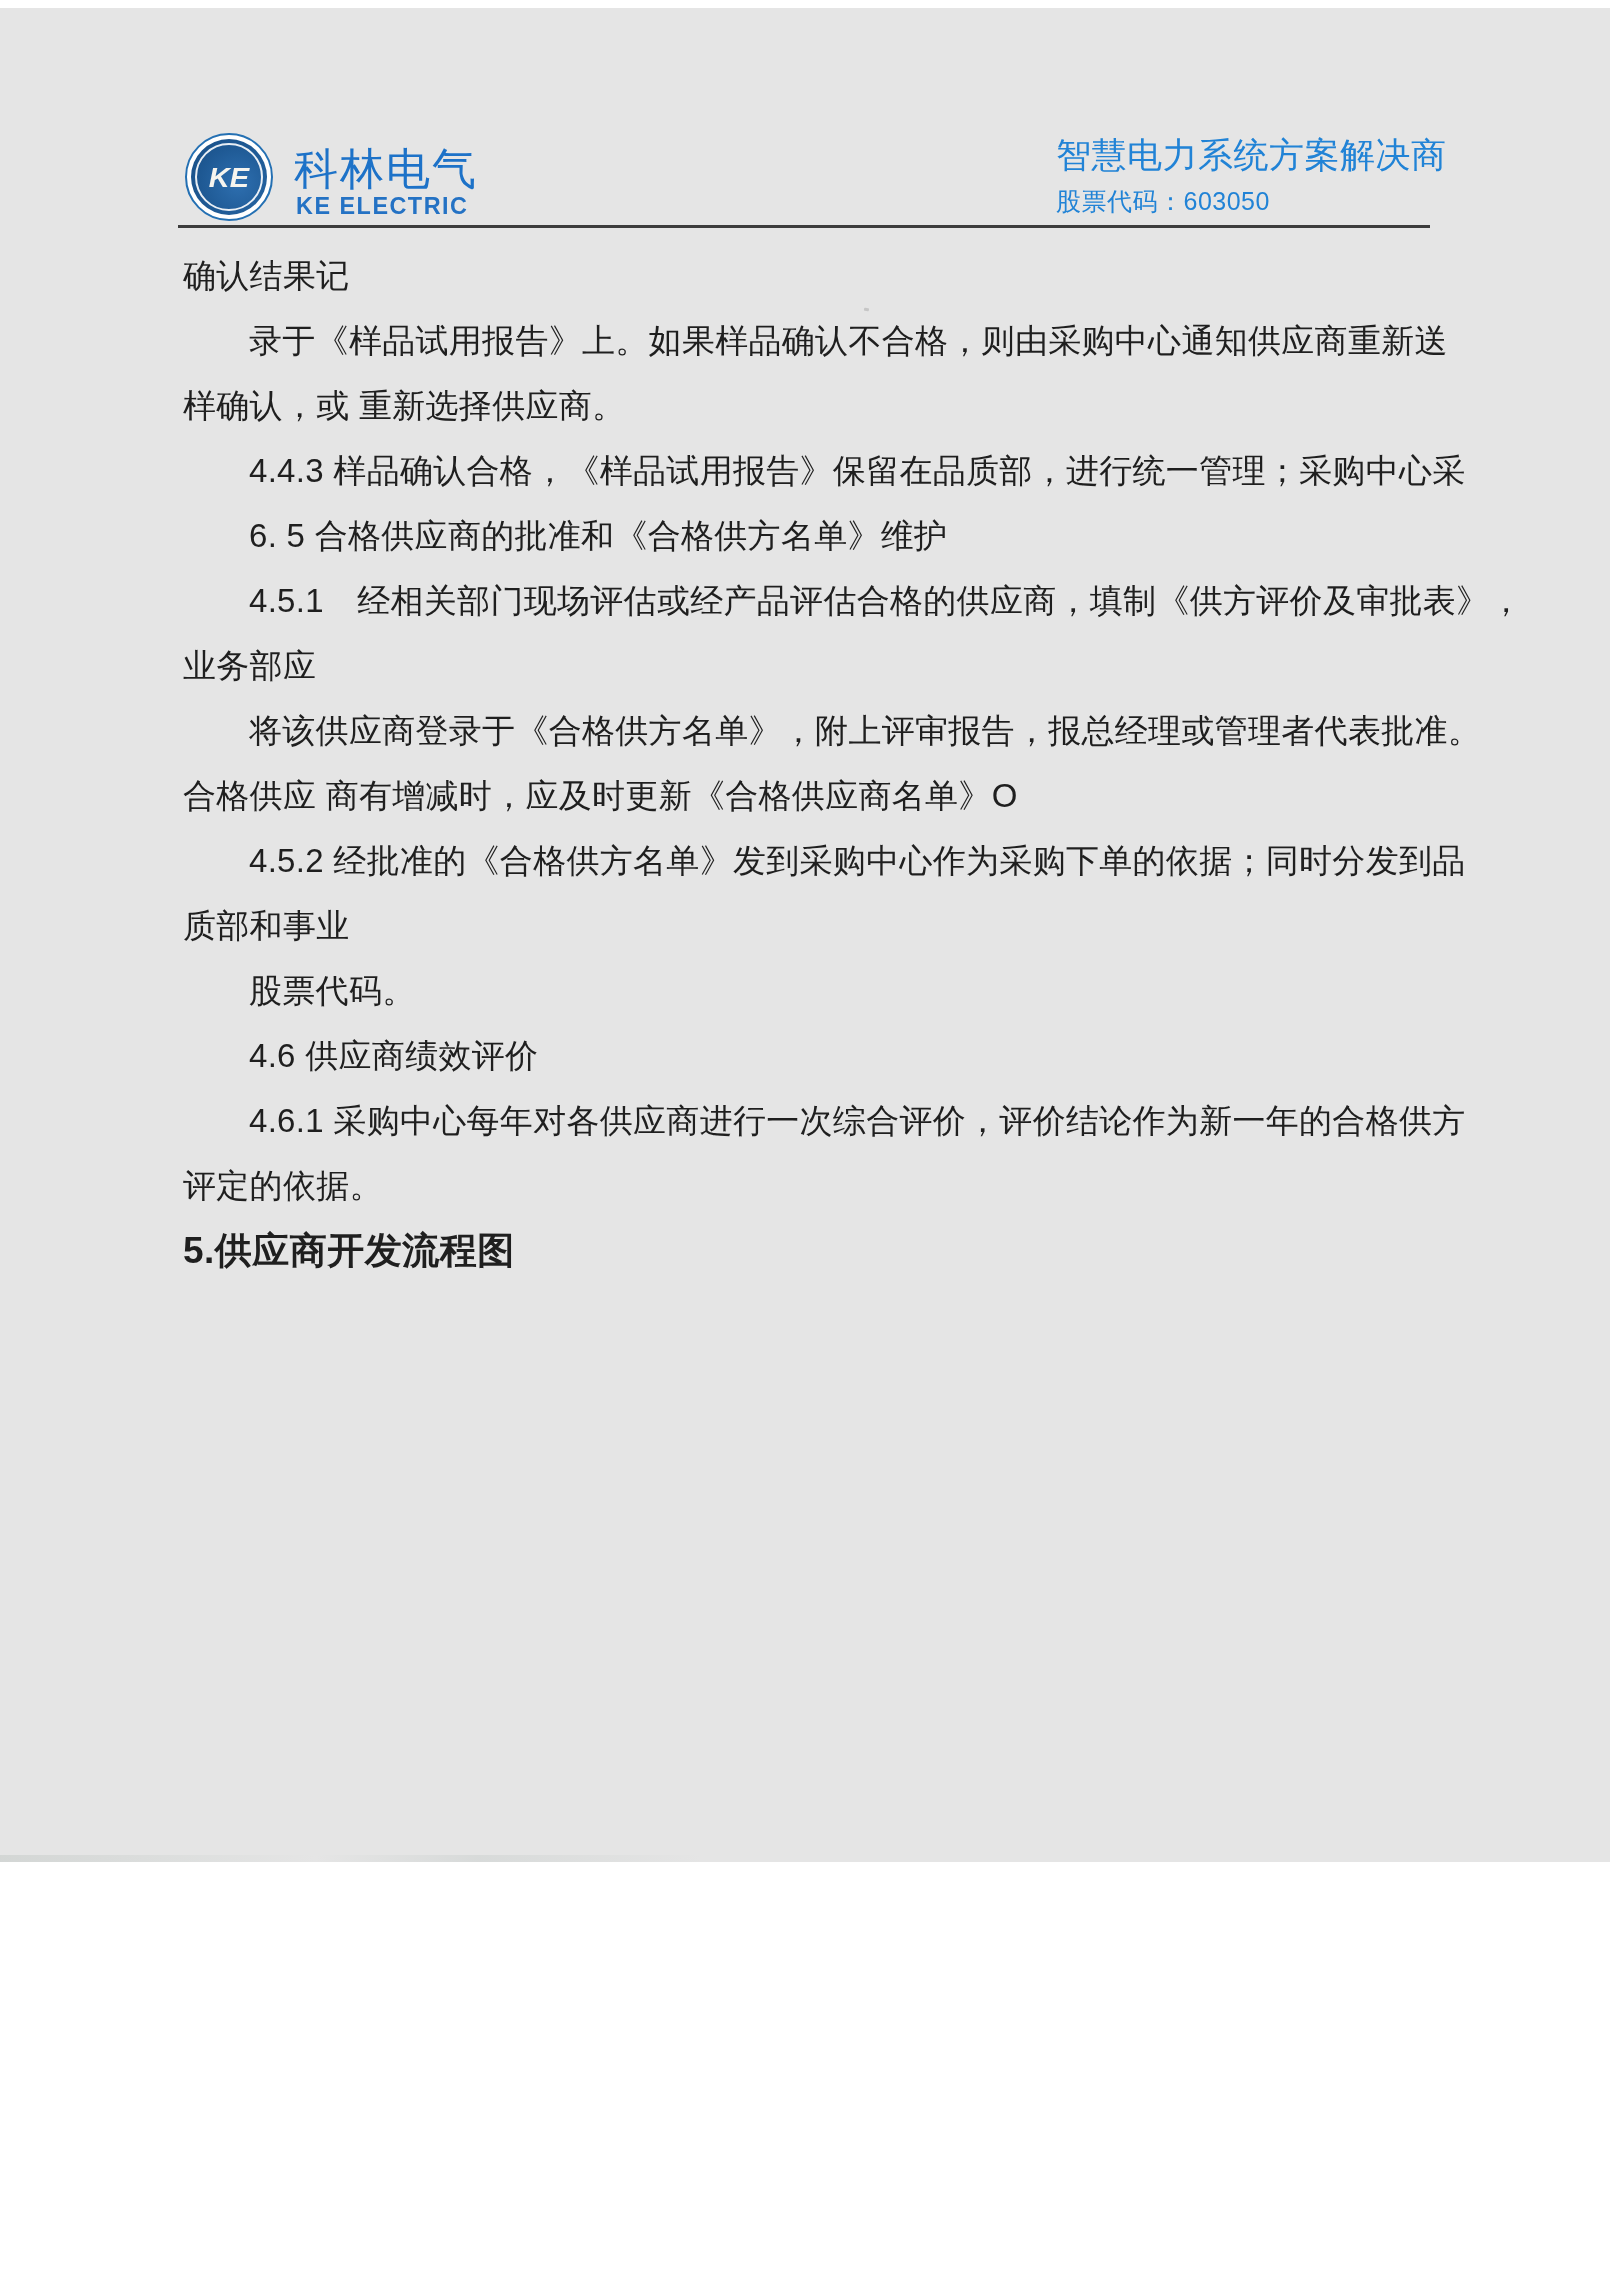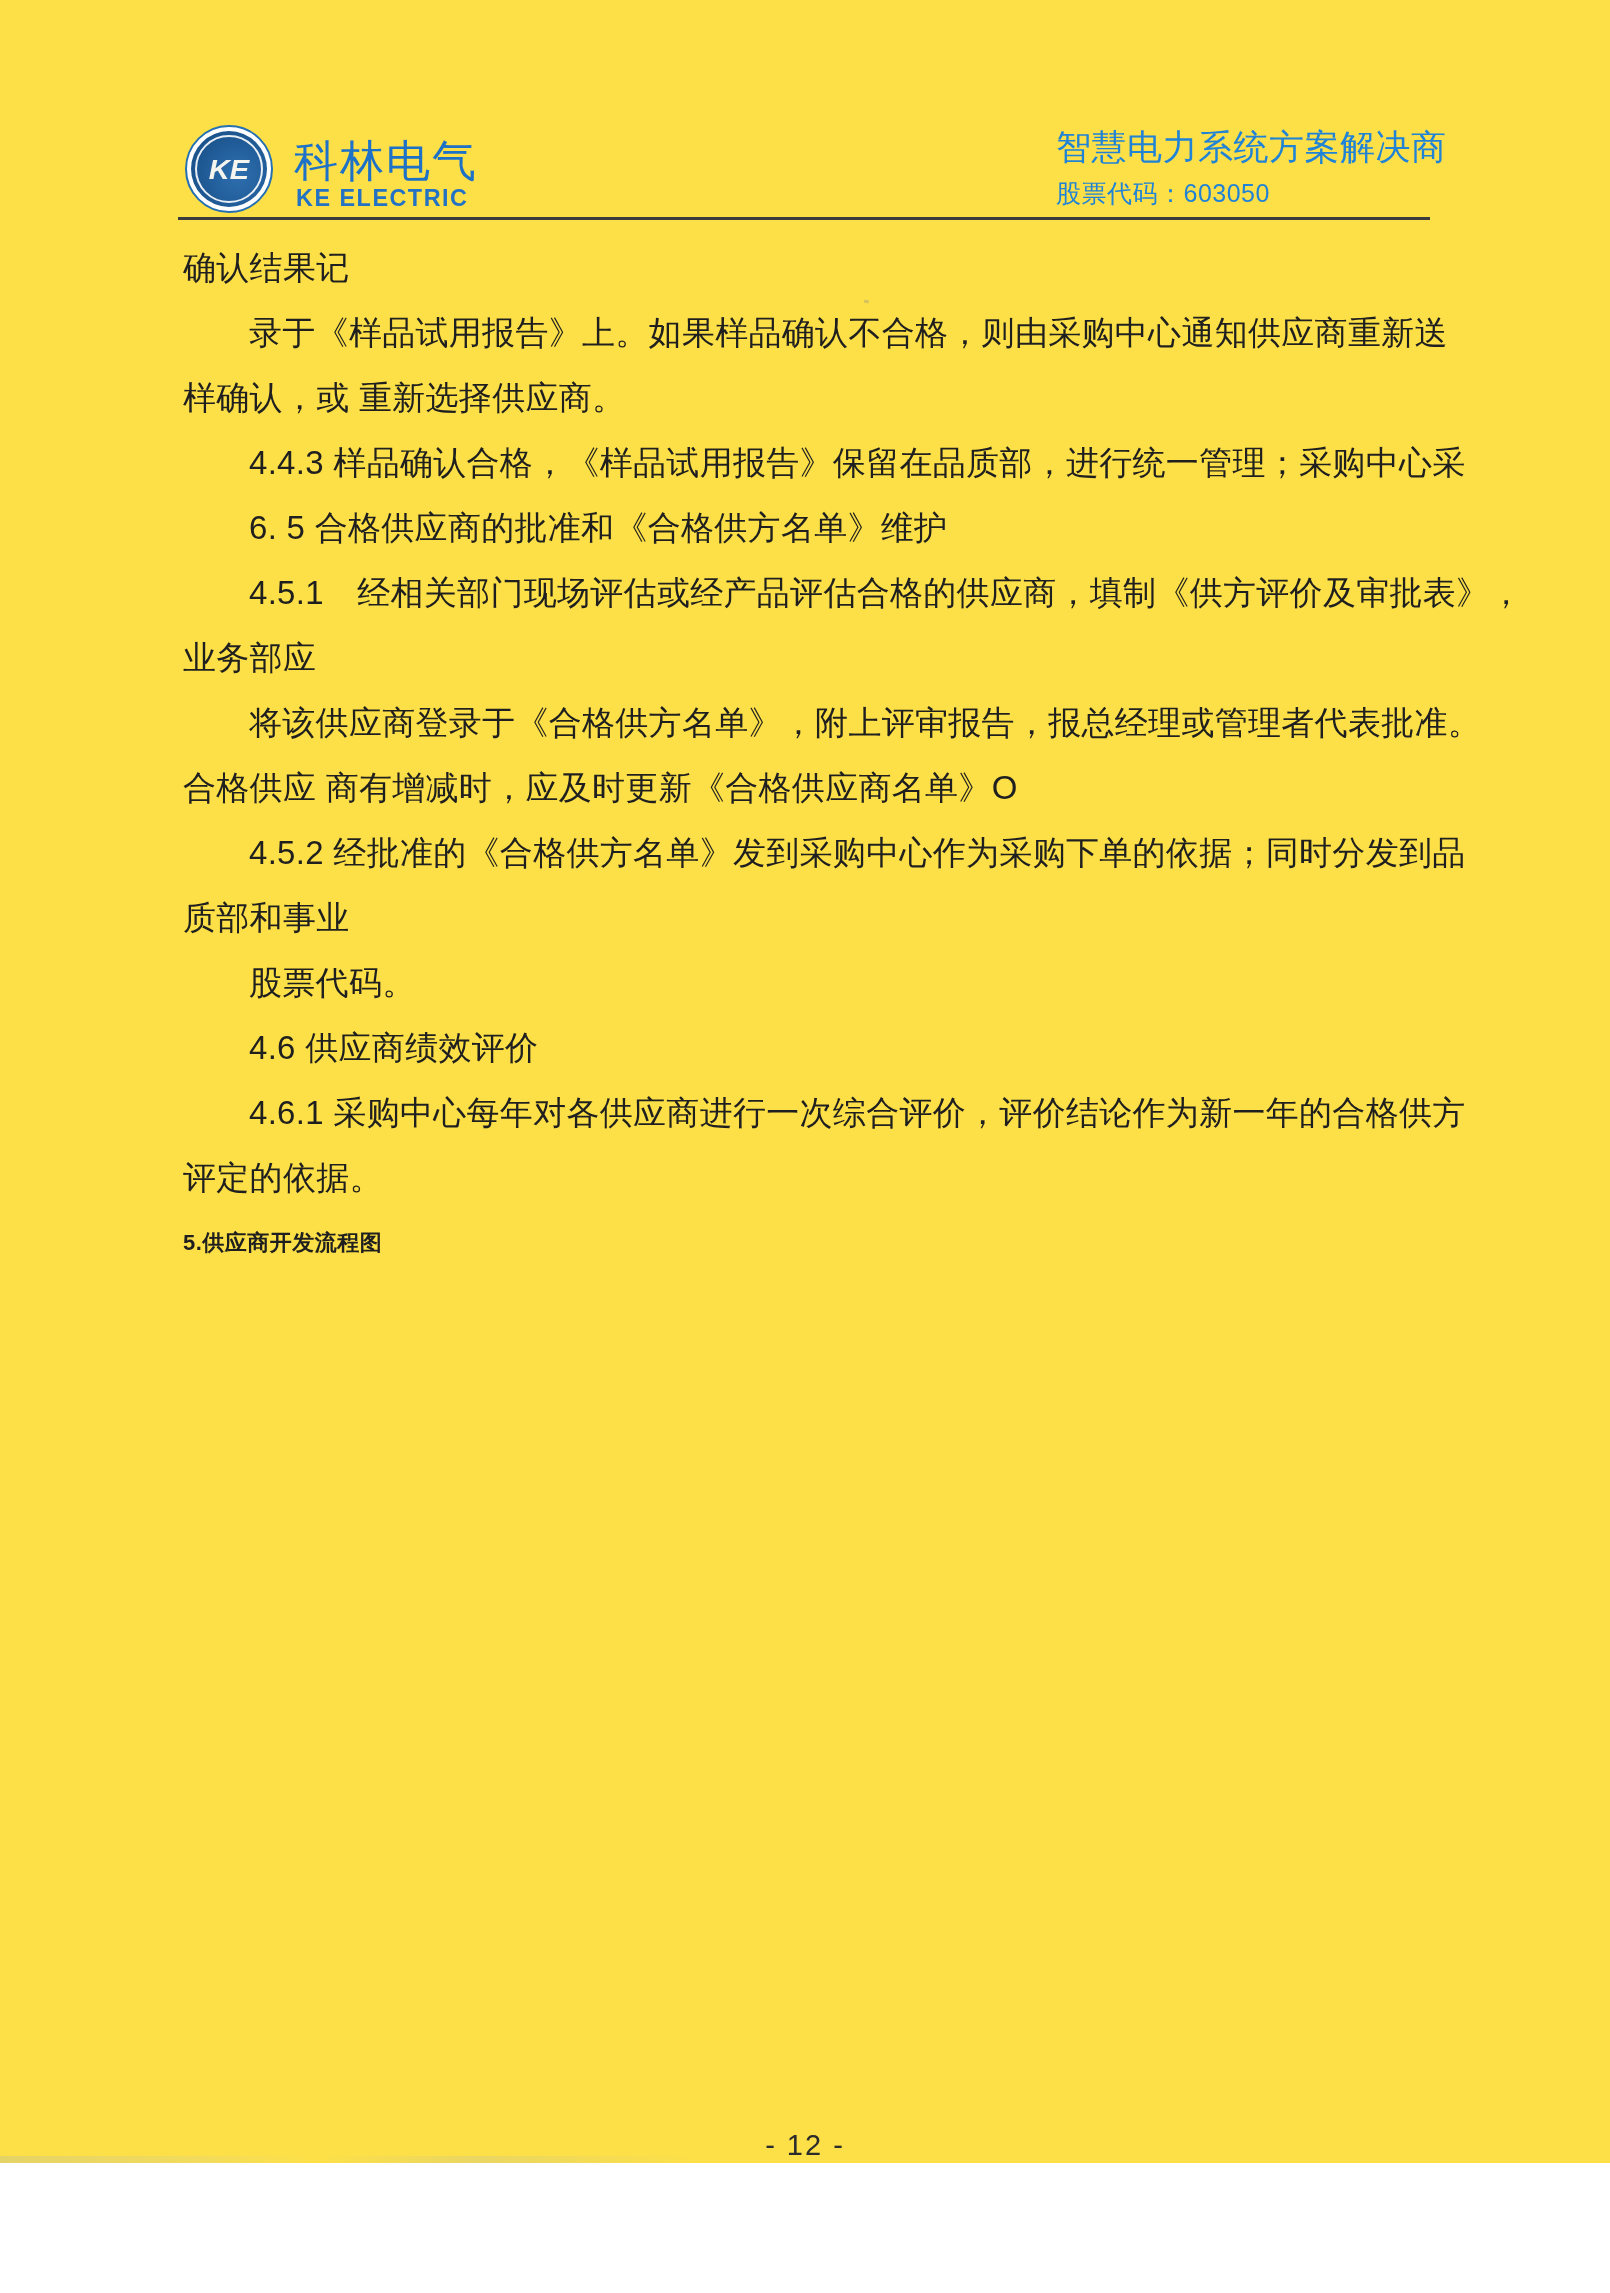--- a/index.html
+++ b/index.html
@@ -1,21 +1,22 @@
 <!DOCTYPE html>
 <html lang="zh"><head>
 <meta charset="utf-8">
 <style>
   html,body{margin:0;padding:0;background:#ffffff;}
   .page{
     position:relative;
-    width:1610px;height:2163px;
-    background:#fde047;
+    width:1610px;height:1854px;
+    background:#e5e5e5;
     overflow:hidden;
     font-family:"Liberation Sans","DejaVu Sans",sans-serif;
+    margin-top:8px;
   }
 
   
   .logo-circle{
     position:absolute;left:185px;top:125px;
     width:84px;height:84px;border-radius:50%;
     border:2.9px solid #2470b3;
     background:#fff;
     box-sizing:content-box;
     display:flex;align-items:center;justify-content:center;
@@ -63,21 +64,21 @@
   
   .doc-body{
     position:absolute;left:183px;top:235px;width:1258px;
     color:#1f1f1f;font-size:33px;
   }
   .doc-line{
     height:65px;line-height:65px;
     white-space:nowrap;letter-spacing:0.3px;
   }
   .doc-line.indent{padding-left:66px;}
-  .doc-line.bold{font-weight:bold;font-size:22px;letter-spacing:0.5px;}
+  .doc-line.bold{font-weight:bold;font-size:37px;letter-spacing:0.5px;}
 
   
   .footer{
     position:absolute;left:0;top:2128px;width:1610px;
     text-align:center;font-size:29px;line-height:35px;
     color:#2b2b2b;letter-spacing:2px;
   }
 
   
   .speck{

